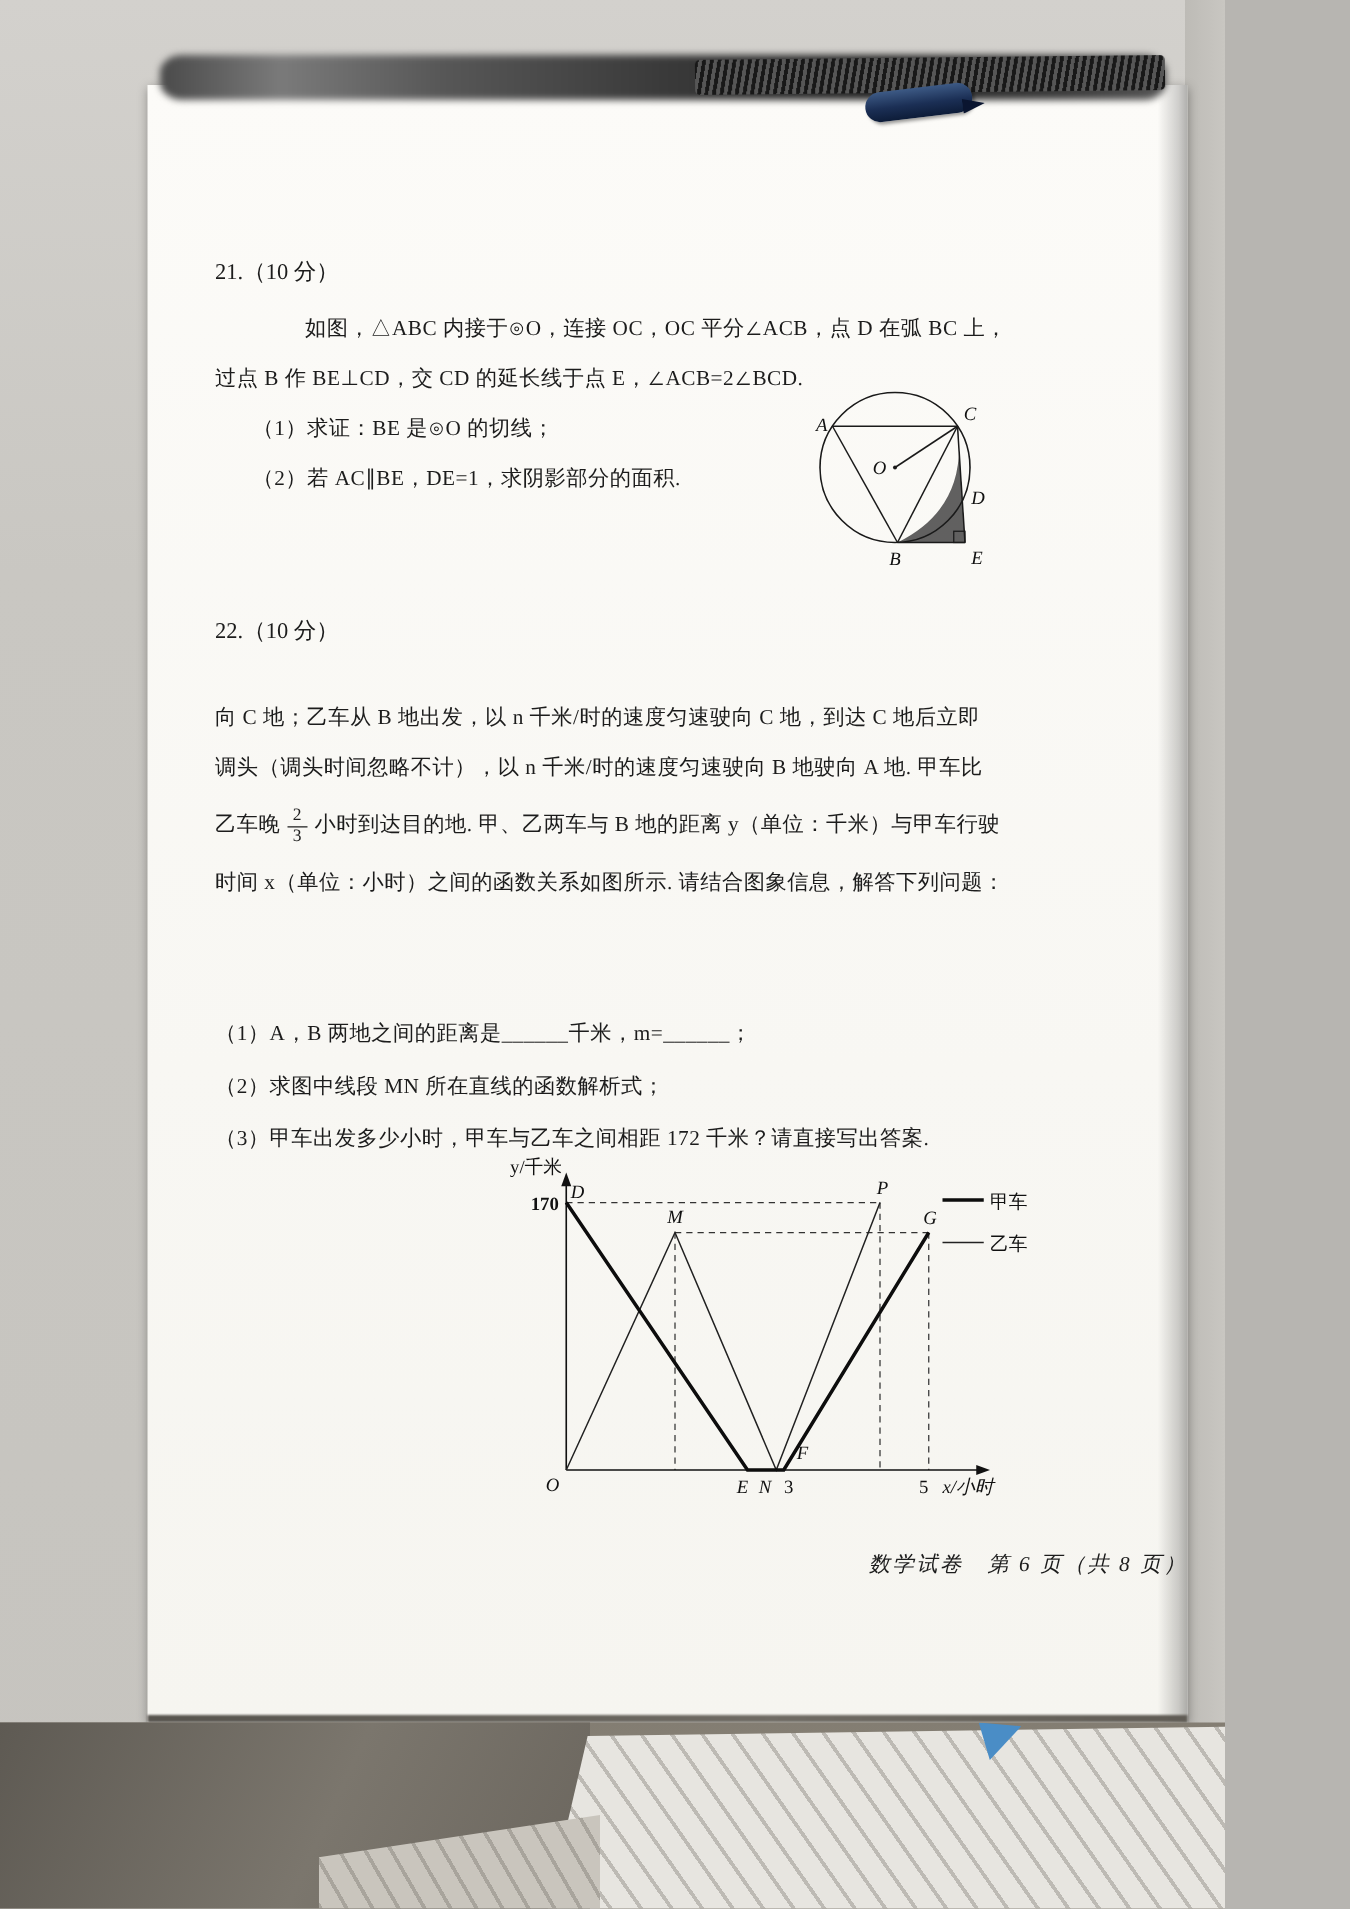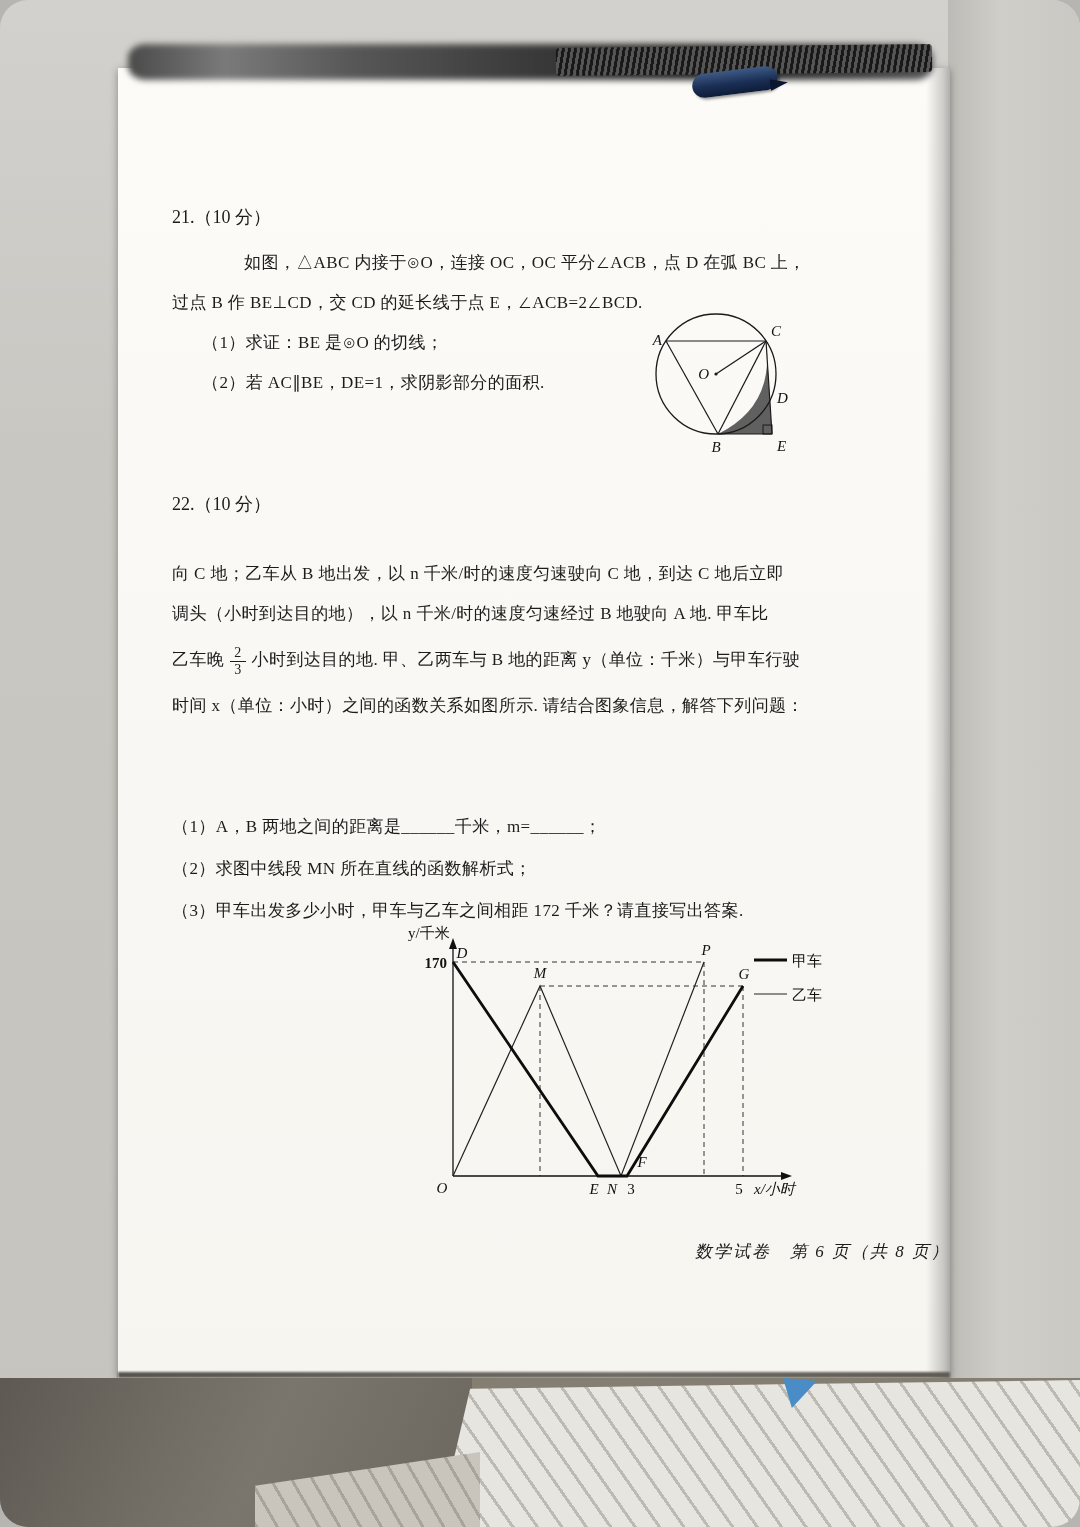--- a/index.html
+++ b/index.html
@@ -1,19 +1,19 @@
 <!DOCTYPE html>
 <html><head>
 <meta charset="utf-8">
 <style>
   html,body { margin:0; padding:0; background:#b7b5b1; }
   .scene {
-    position:relative; width:1080px; height:1527px; overflow:hidden;
+    position:relative; width:980px; height:1527px; overflow:hidden;
     background:linear-gradient(180deg,#d3d1cd 0%, #c9c7c2 30%, #c6c4bf 100%);
-    font-family:"Liberation Serif", serif; color:#1c1c1c;border-radius:28px;
+    font-family:"Liberation Serif", serif; color:#1c1c1c;
   }
   .bg-right { position:absolute; left:948px; top:0; width:132px; height:1380px;
     background:linear-gradient(90deg,#bdbbb6,#d0cec9 40%,#cac8c3); }
   .paper {
     position:absolute; left:118px; top:68px; width:832px; height:1310px;
     background:linear-gradient(180deg,#fcfbf8,#f8f7f3 60%,#f6f5f0);
     box-shadow:0 2px 8px rgba(0,0,0,.35);
   }
   .paper-right-shadow { position:absolute; left:926px; top:68px; width:24px; height:1310px;
     background:linear-gradient(90deg, rgba(0,0,0,0) 0%, rgba(0,0,0,.18) 70%, rgba(0,0,0,.30) 100%); }
@@ -108,21 +108,21 @@
     <text class="pt-label" x="71" y="73" text-anchor="end">O</text>
     <text class="pt-label" x="78" y="146" text-anchor="middle">B</text>
     <text class="pt-label" x="139" y="97" text-anchor="start">D</text>
     <text class="pt-label" x="139" y="145" text-anchor="start">E</text>
   </svg>
 
   <div class="block qnum" style="left:172px; top:492px;">22.（10 分）</div>
 
   <div class="block" style="left:172px; top:554px; width:730px;">
     <div class="line">向 C 地；乙车从 B 地出发，以 n 千米/时的速度匀速驶向 C 地，到达 C 地后立即</div>
-    <div class="line">调头（小时到达目的地），以 n 千米/时的速度匀速经过 B 地驶向 A 地. 甲车比</div>
+    <div class="line">调头（调头时间忽略不计），以 n 千米/时的速度匀速驶向 B 地驶向 A 地. 甲车比</div>
     <div class="line frac-line">
       <span>乙车晚</span><span class="frac">
           <span class="num">2</span>
           <span class="den">3</span>
         </span><span>小时到达目的地. 甲、乙两车与 B 地的距离 y（单位：千米）与甲车行驶</span>
     </div>
     <div class="line">时间 x（单位：小时）之间的函数关系如图所示. 请结合图象信息，解答下列问题：</div>
   </div>
 
   <div class="block" style="left:172px; top:806px; width:730px;">

